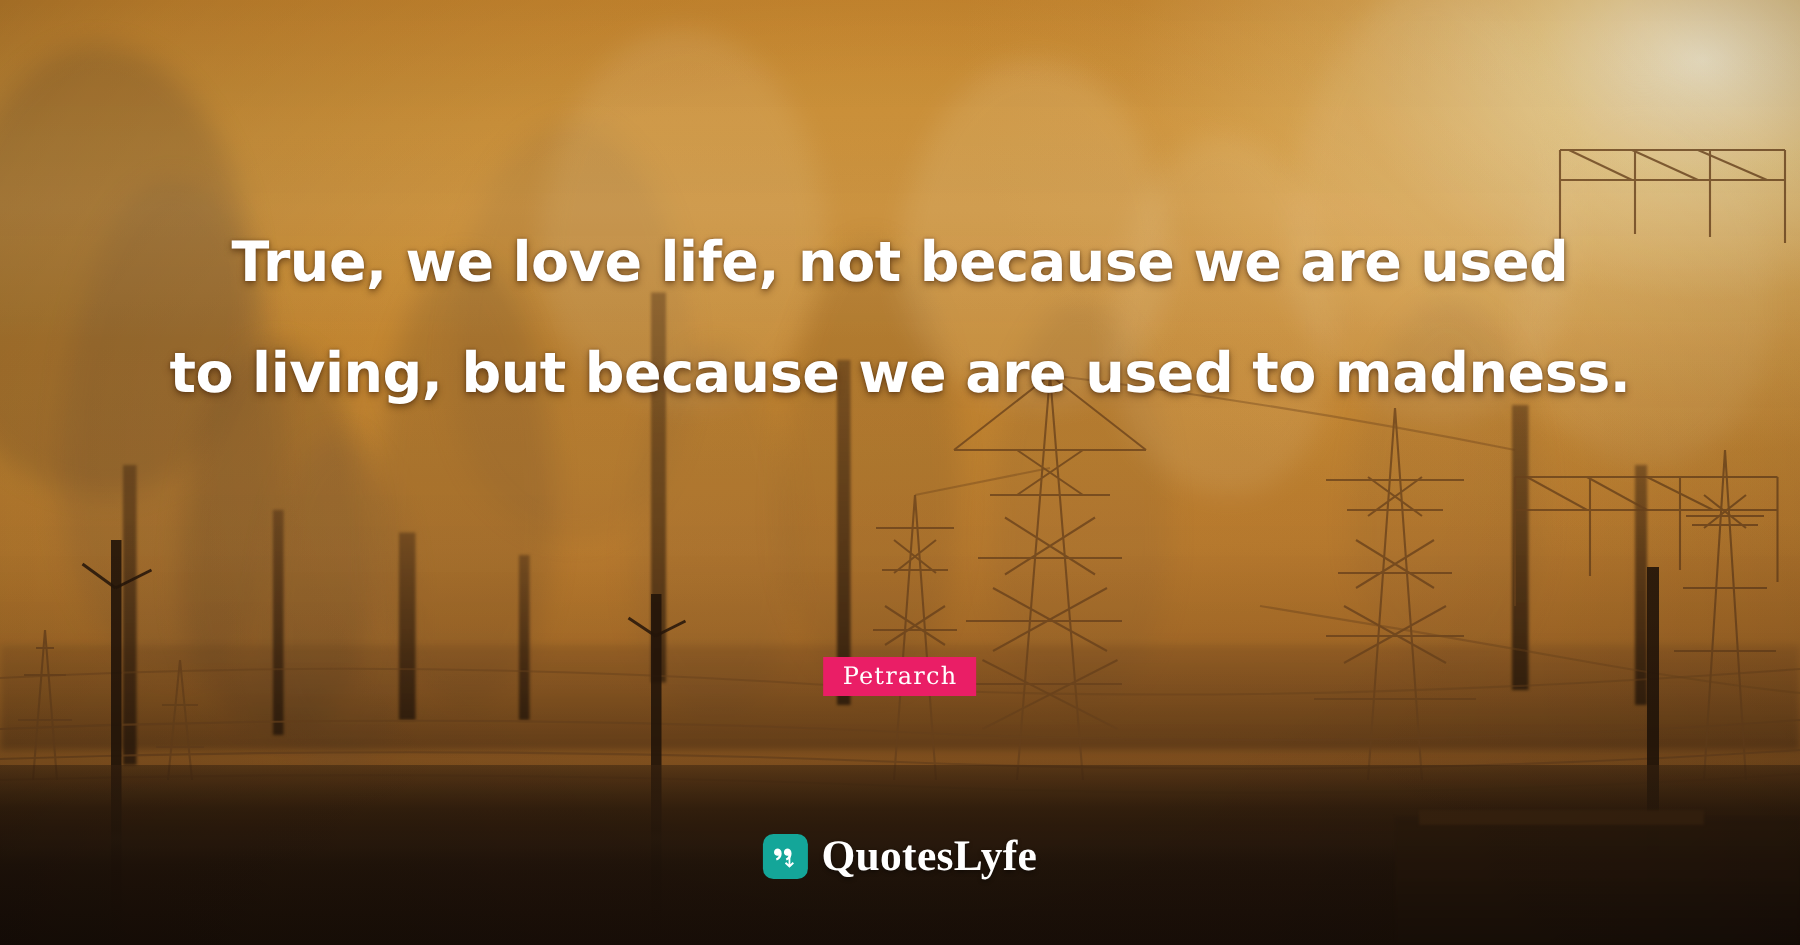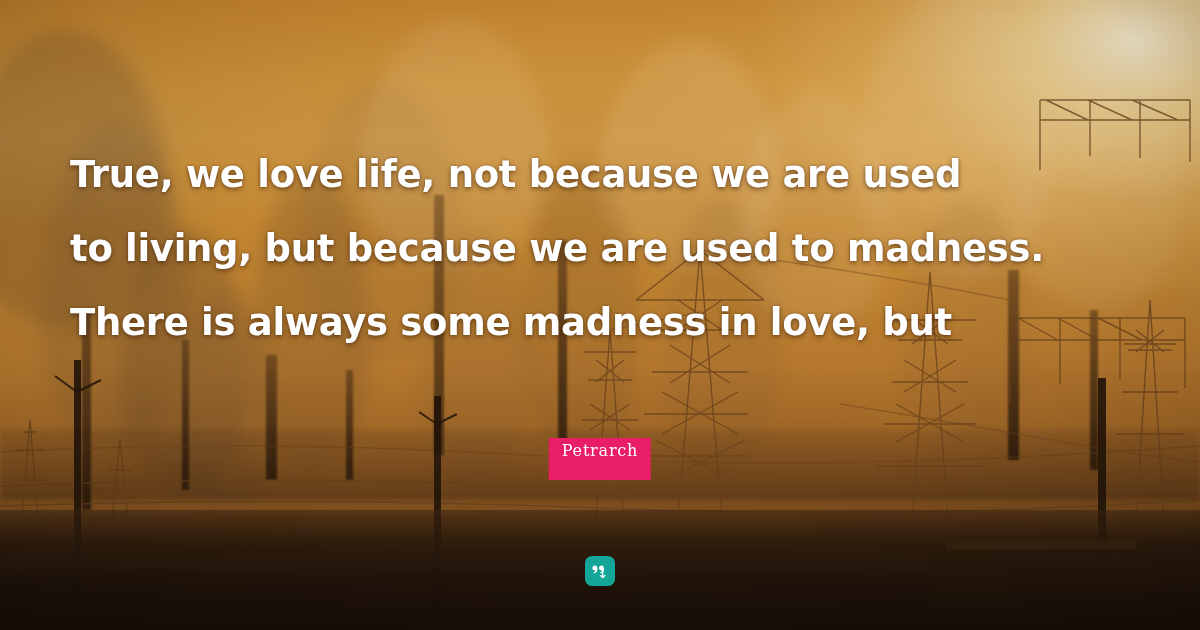--- a/index.html
+++ b/index.html
@@ -123,20 +123,21 @@
     flex-direction: column;
     align-items: center;
   }
 
   .quote-block {
     position: absolute;
     top: 138px;
     left: 50%;
     transform: translateX(-50%);
     width: 1060px;
+    text-align: center;
   }
   .quote-line {
     color: #ffffff;
     font-family: "DejaVu Sans", sans-serif;
     font-weight: bold;
     font-size: 37px;
     line-height: 74px;
     letter-spacing: -0.3px;
     white-space: nowrap;
     text-shadow:
@@ -148,21 +149,21 @@
     position: absolute;
     top: 438px;
     left: 50%;
     transform: translateX(-50%);
     background: #ea1e66;
     color: #ffffff;
     font-family: "DejaVu Serif", serif;
     font-size: 16px;
     font-weight: normal;
     letter-spacing: 0.8px;
-    padding: 4px 13px 21px 13px;
+    padding: 4px 13px 5px 13px;
     line-height: 17px;
     white-space: nowrap;
   }
 
   .brand {
     position: absolute;
     bottom: 44px;
     left: 50%;
     transform: translateX(-50%);
     display: flex;
@@ -284,32 +285,32 @@
               background:rgba(58,36,16,0.95); filter:blur(1px);"></div>
 
   <div class="bg-layer warmwash"></div>
   <div class="bg-layer vignette"></div>
 
   <div class="content">
 
     <div class="quote-block">
       <div class="quote-line">True, we love life, not because we are used</div>
       <div class="quote-line">to living, but because we are used to madness.</div>
-      <div class="quote-line">There is always some madness in love, but</div>
     </div>
 
     <div class="author-badge">Petrarch</div>
 
     <div class="brand">
       <span class="brand-mark">
         <svg width="20" height="20" viewBox="0 0 20 20" aria-hidden="true">
           <path d="M5.0 4.6 c-1.5 0 -2.6 1.1 -2.6 2.5 c0 1.4 1.0 2.4 2.3 2.4 c0.3 0 0.6 -0.05 0.85 -0.15
                    c-0.2 0.95 -0.95 1.7 -1.9 2.0 l0.55 1.25 c1.95 -0.6 3.3 -2.35 3.3 -4.5 c0 -2.1 -1.1 -3.5 -2.5 -3.5 z" fill="#ffffff"></path>
           <path d="M11.6 4.6 c-1.5 0 -2.6 1.1 -2.6 2.5 c0 1.4 1.0 2.4 2.3 2.4 c0.3 0 0.6 -0.05 0.85 -0.15
                    c-0.2 0.95 -0.95 1.7 -1.9 2.0 l0.55 1.25 c1.95 -0.6 3.3 -2.35 3.3 -4.5 c0 -2.1 -1.1 -3.5 -2.5 -3.5 z" fill="#ffffff"></path>
           <path d="M12.1 9.2 c0 3.0 0.0 4.4 0.0 5.9 l-1.6 -1.45 l-0.85 0.95 l3.05 2.85 l3.0 -2.85 l-0.85 -0.95
                    l-1.55 1.45 c0 -1.6 0 -3.0 0 -5.9 z" fill="#ffffff"></path>
         </svg>
       </span>
+      <span class="brand-name">QuotesLyfe</span>
     </div>
 
   </div>
 </div>
 
 </body></html>

